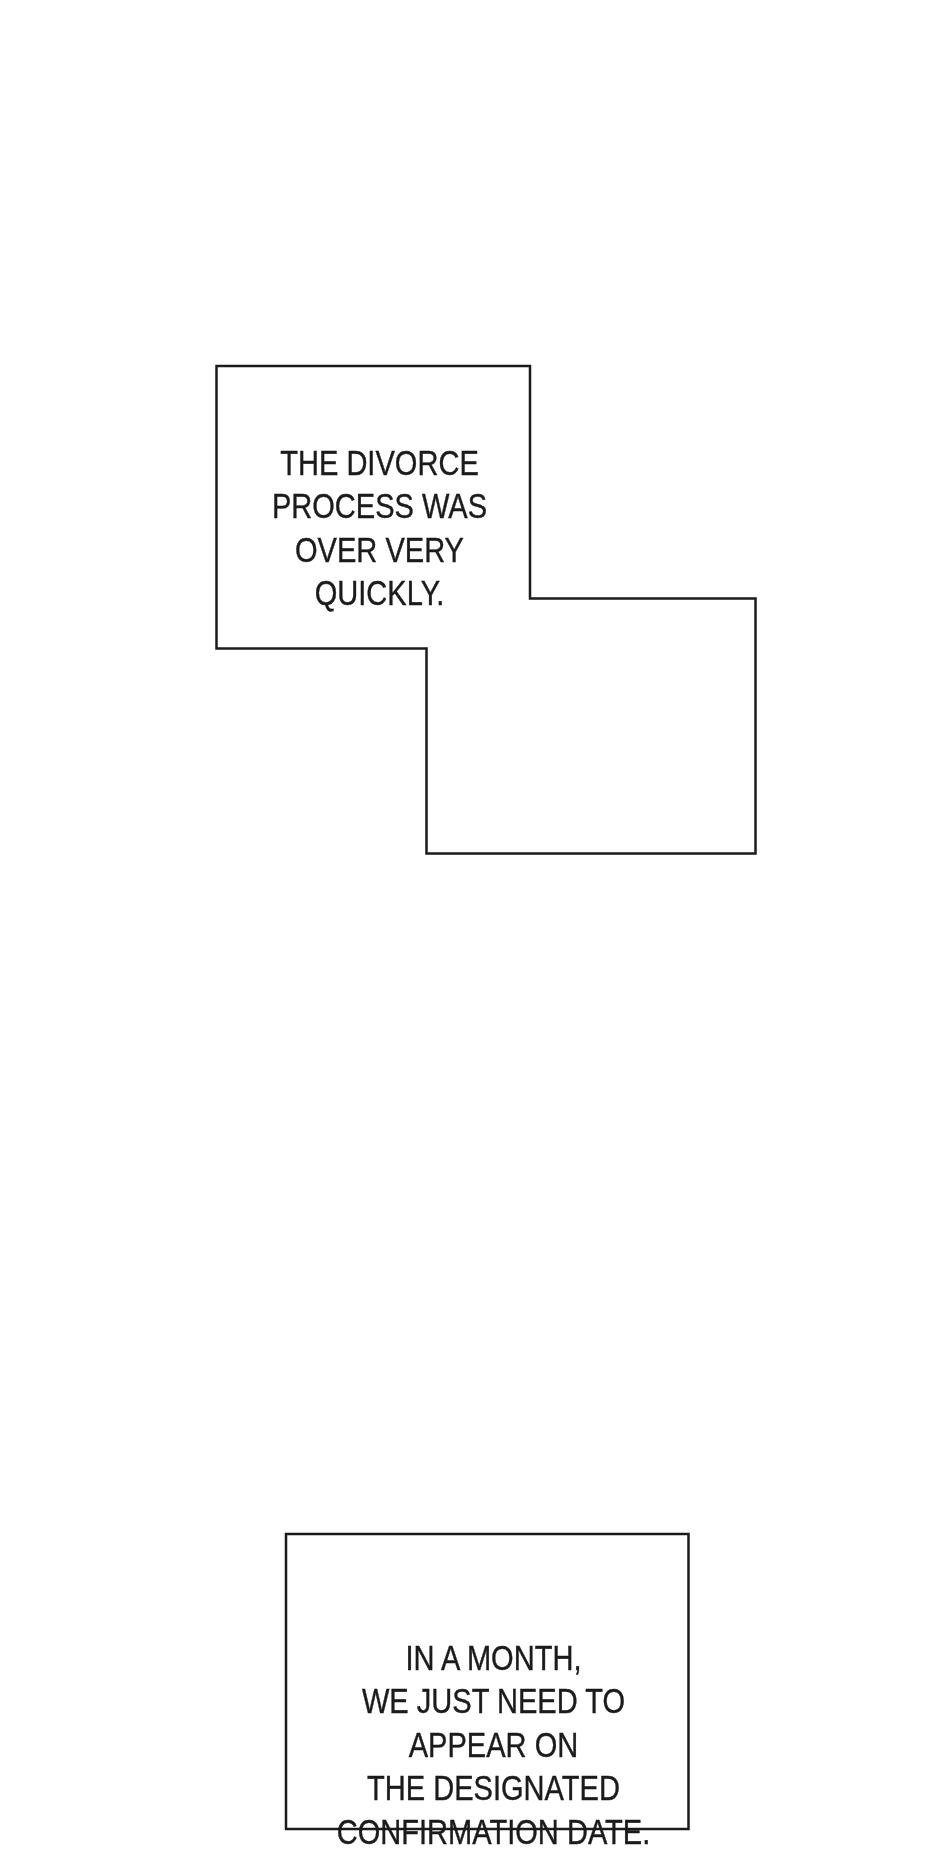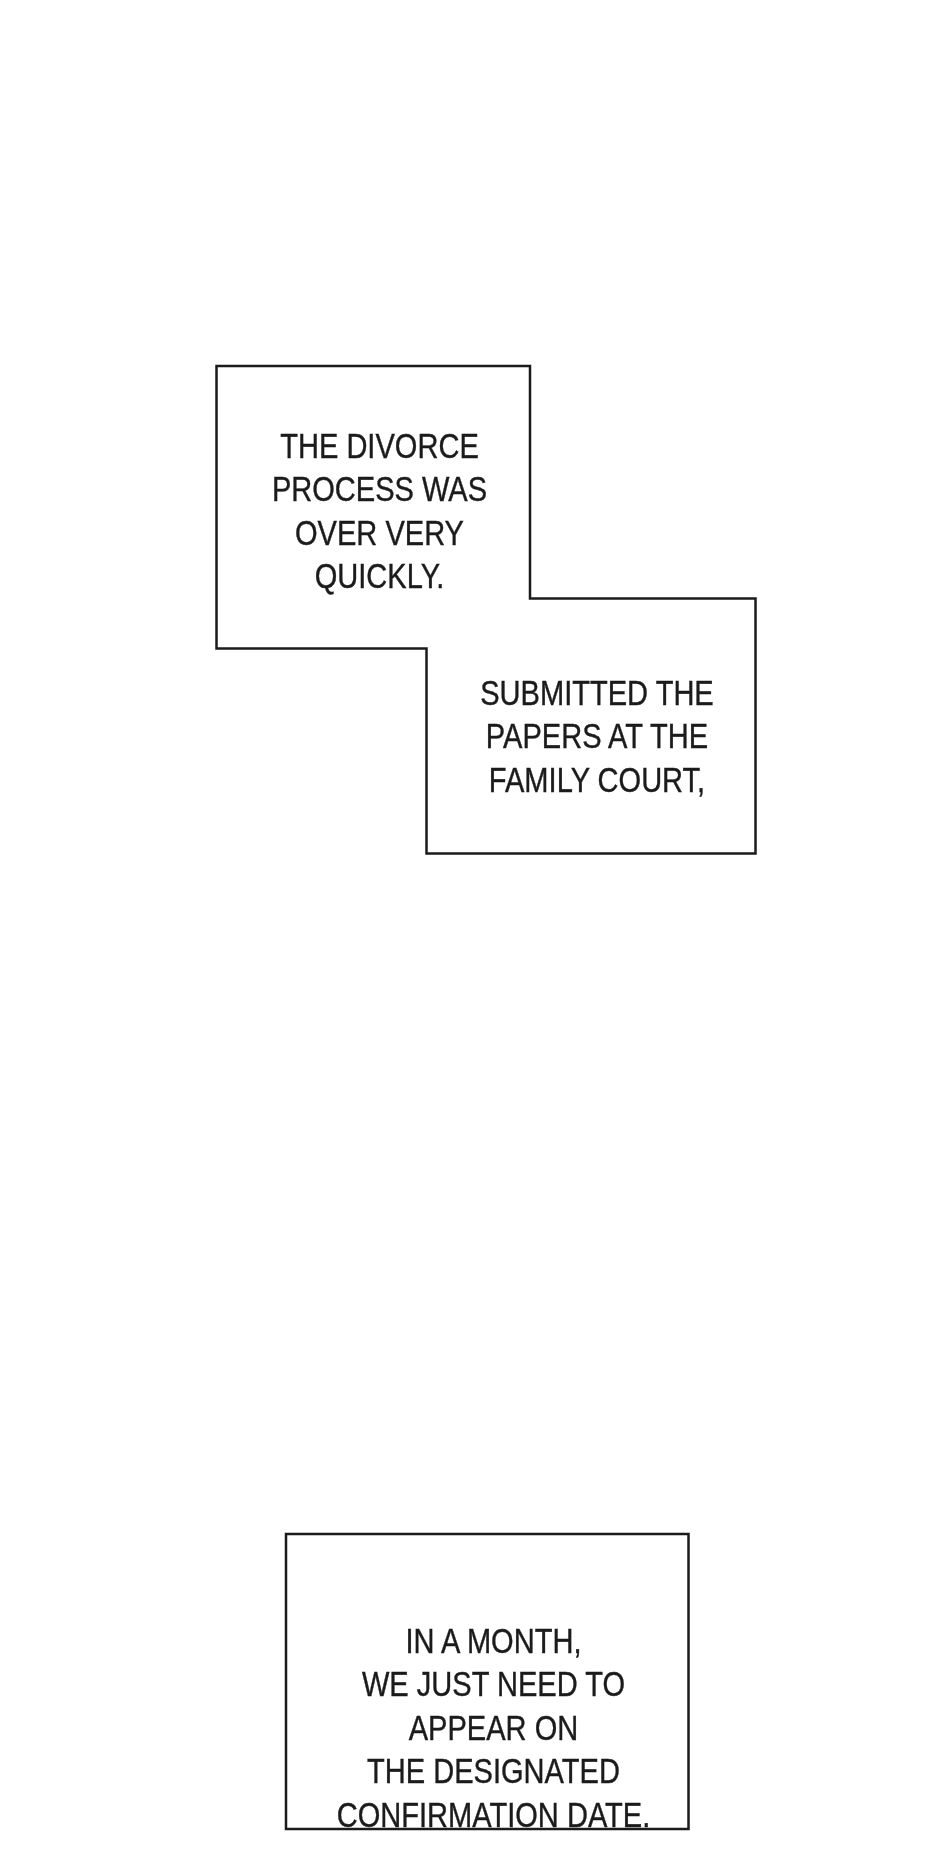--- a/index.html
+++ b/index.html
@@ -28,20 +28,21 @@
     fill: #ffffff;
     stroke: #1b1b1b;
     stroke-width: 2.5;
   }
   .speech {
     position: absolute;
     display: flex;
     flex-direction: column;
     align-items: center;
     justify-content: center;
+    margin-top: 17px;
   }
   .tx {
     width: 100%;
     text-align: center;
     color: #1b1b1b;
     font-size: 35px;
     line-height: 43.5px;
     font-weight: 400;
     letter-spacing: 0px;
     transform: scaleX(0.83);
@@ -68,27 +69,20 @@
 
   <div class="speech a">
     <div class="tx">
       <div>THE DIVORCE</div>
       <div>PROCESS WAS</div>
       <div>OVER VERY</div>
       <div>QUICKLY.</div>
     </div>
   </div>
 
-  <div class="speech b">
-    <div class="tx">
-      <div>SUBMITTED THE</div>
-      <div>PAPERS AT THE</div>
-      <div>FAMILY COURT,</div>
-    </div>
-  </div>
 
   <div class="speech c">
     <div class="tx">
       <div>IN A MONTH,</div>
       <div>WE JUST NEED TO</div>
       <div>APPEAR ON</div>
       <div>THE DESIGNATED</div>
       <div>CONFIRMATION DATE.</div>
     </div>
   </div>

